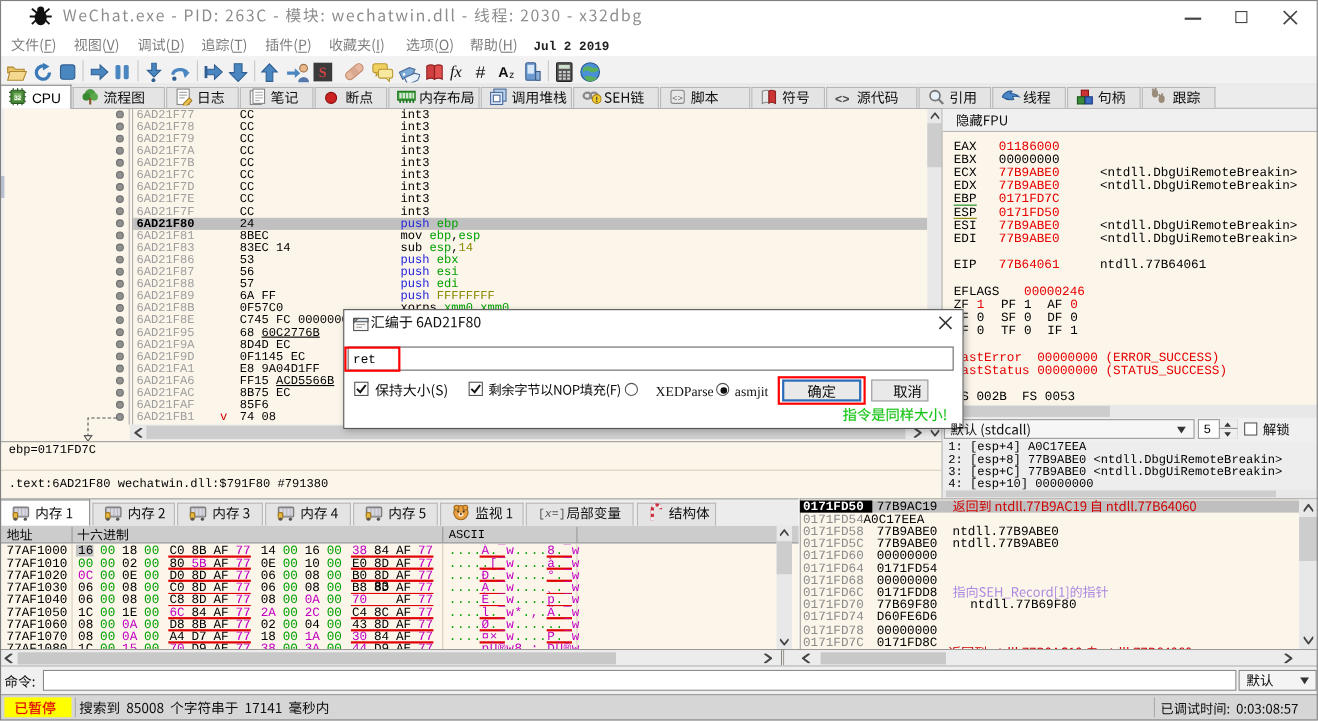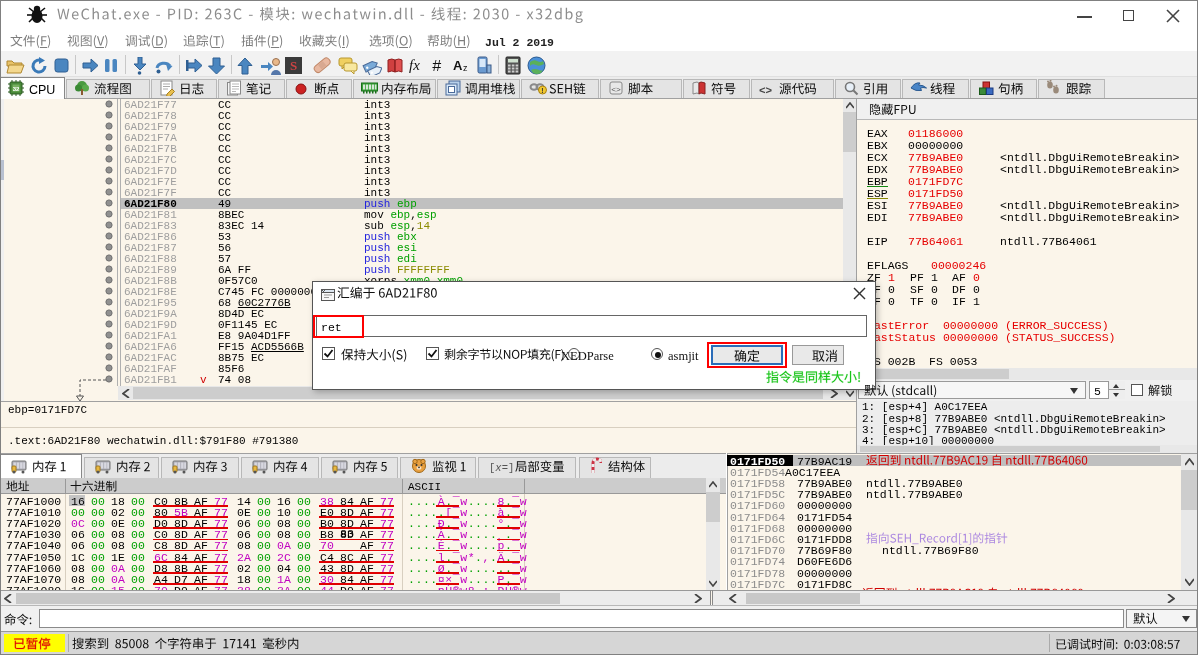--- a/index.html
+++ b/index.html
@@ -328,21 +328,21 @@
     <circle cx="4" cy="4" r="3.1" fill="#909090" stroke="#707070"></circle>
   </svg>
 <div style="position:absolute;left:124px;top:187.31px;font:11px 'Liberation Mono';color:#9e9e9e;white-space:pre;line-height:13.2px">6AD21F7F</div>
 <div style="position:absolute;left:218px;top:187.31px;font:11px 'Liberation Mono';color:#000;white-space:pre;line-height:13.2px">CC</div>
 <div style="position:absolute;left:364px;top:187.31px;font:11px 'Liberation Mono';color:#000;white-space:pre;line-height:13.2px"><span style="color:#000">int3</span></div>
 <div style="position:absolute;left:121px;top:198px;width:722px;height:11px;background:#c0c0c0"></div>
 <svg style="position:absolute;left:105px;top:199.2px" width="8" height="8">
     <circle cx="4" cy="4" r="3.1" fill="#909090" stroke="#707070"></circle>
   </svg>
 <div style="position:absolute;left:124px;top:198.31px;font:bold 11px 'Liberation Mono';color:#000;white-space:pre;line-height:13.2px">6AD21F80</div>
-<div style="position:absolute;left:218px;top:198.31px;font:11px 'Liberation Mono';color:#000;white-space:pre;line-height:13.2px">49</div>
+<div style="position:absolute;left:218px;top:198.31px;font:11px 'Liberation Mono';color:#000;white-space:pre;line-height:13.2px">24</div>
 <div style="position:absolute;left:364px;top:198.31px;font:11px 'Liberation Mono';color:#000;white-space:pre;line-height:13.2px"><span style="color:#2222dd">push</span><span style="color:#00a000"> ebp</span></div>
 <svg style="position:absolute;left:105px;top:210.2px" width="8" height="8">
     <circle cx="4" cy="4" r="3.1" fill="#909090" stroke="#707070"></circle>
   </svg>
 <div style="position:absolute;left:124px;top:209.31px;font:11px 'Liberation Mono';color:#9e9e9e;white-space:pre;line-height:13.2px">6AD21F81</div>
 <div style="position:absolute;left:218px;top:209.31px;font:11px 'Liberation Mono';color:#000;white-space:pre;line-height:13.2px">8BEC</div>
 <div style="position:absolute;left:364px;top:209.31px;font:11px 'Liberation Mono';color:#000;white-space:pre;line-height:13.2px"><span style="color:#000">mov </span><span style="color:#00a000">ebp</span><span style="color:#000">,</span><span style="color:#00a000">esp</span></div>
 <svg style="position:absolute;left:105px;top:221.2px" width="8" height="8">
     <circle cx="4" cy="4" r="3.1" fill="#909090" stroke="#707070"></circle>
   </svg>
@@ -998,21 +998,21 @@
         <use href="#g49" x="5549"></use>
         <use href="#g10" x="6263"></use>
         <use href="#g149" x="6867"></use>
         <use href="#g150" x="7838"></use>
         <use href="#g32" x="8809"></use>
         <use href="#g33" x="9118"></use>
         <use href="#g34" x="9641"></use>
       </g>
     </svg>
     <div style="position:absolute;left:568px;top:348px;width:12px;height:12px;background:#fff;border:1px solid #555;border-radius:50%"></div>
-    <div style="position:absolute;left:561px;top:349px;font:12.5px 'Liberation Serif';color:#111">XEDParse</div>
+    <div style="position:absolute;left:596px;top:349px;font:12.5px 'Liberation Serif';color:#111">XEDParse</div>
     <div style="position:absolute;left:651px;top:348px;width:12px;height:12px;background:#fff;border:1px solid #555;border-radius:50%"></div>
     <div style="position:absolute;left:655px;top:352px;width:6px;height:6px;background:#111;border-radius:50%"></div>
     <div style="position:absolute;left:668px;top:349px;font:12.5px 'Liberation Serif';color:#111">asmjit</div>
     <div style="position:absolute;left:711px;top:345px;width:72px;height:20px;background:#e9e9e9;border:2px solid #2a6cb8"></div>
     <svg style="position:absolute;left:734.0px;top:346.7px;color:#111" width="39.0" height="17.9">
       <g fill="#111" transform="translate(0,13.78) scale(0.01300,-0.01300)">
         <use href="#g151" x="0"></use>
         <use href="#g152" x="1000"></use>
       </g>
     </svg>

